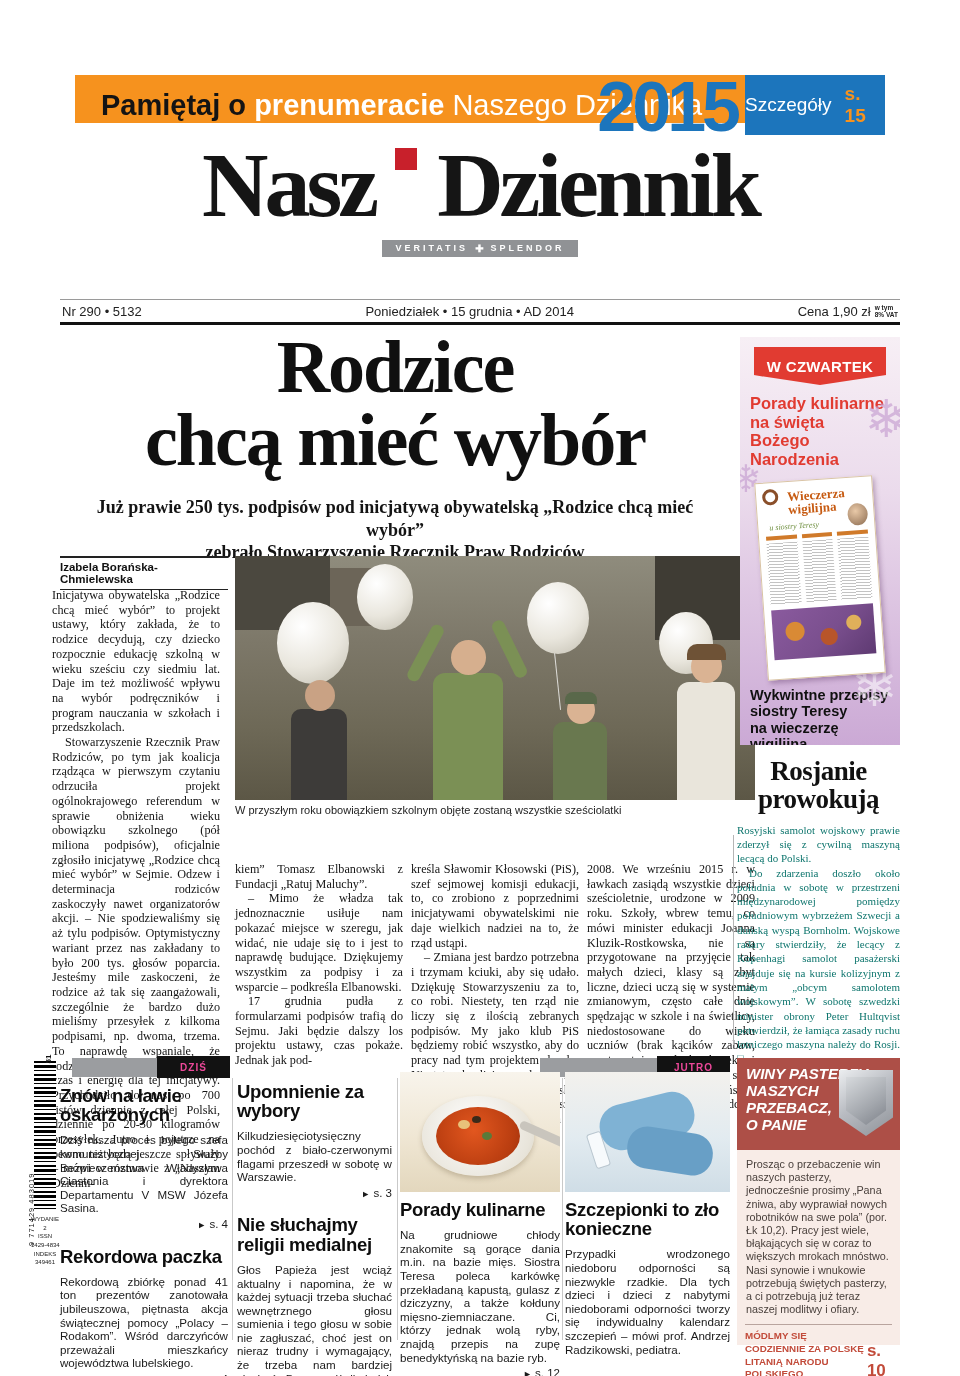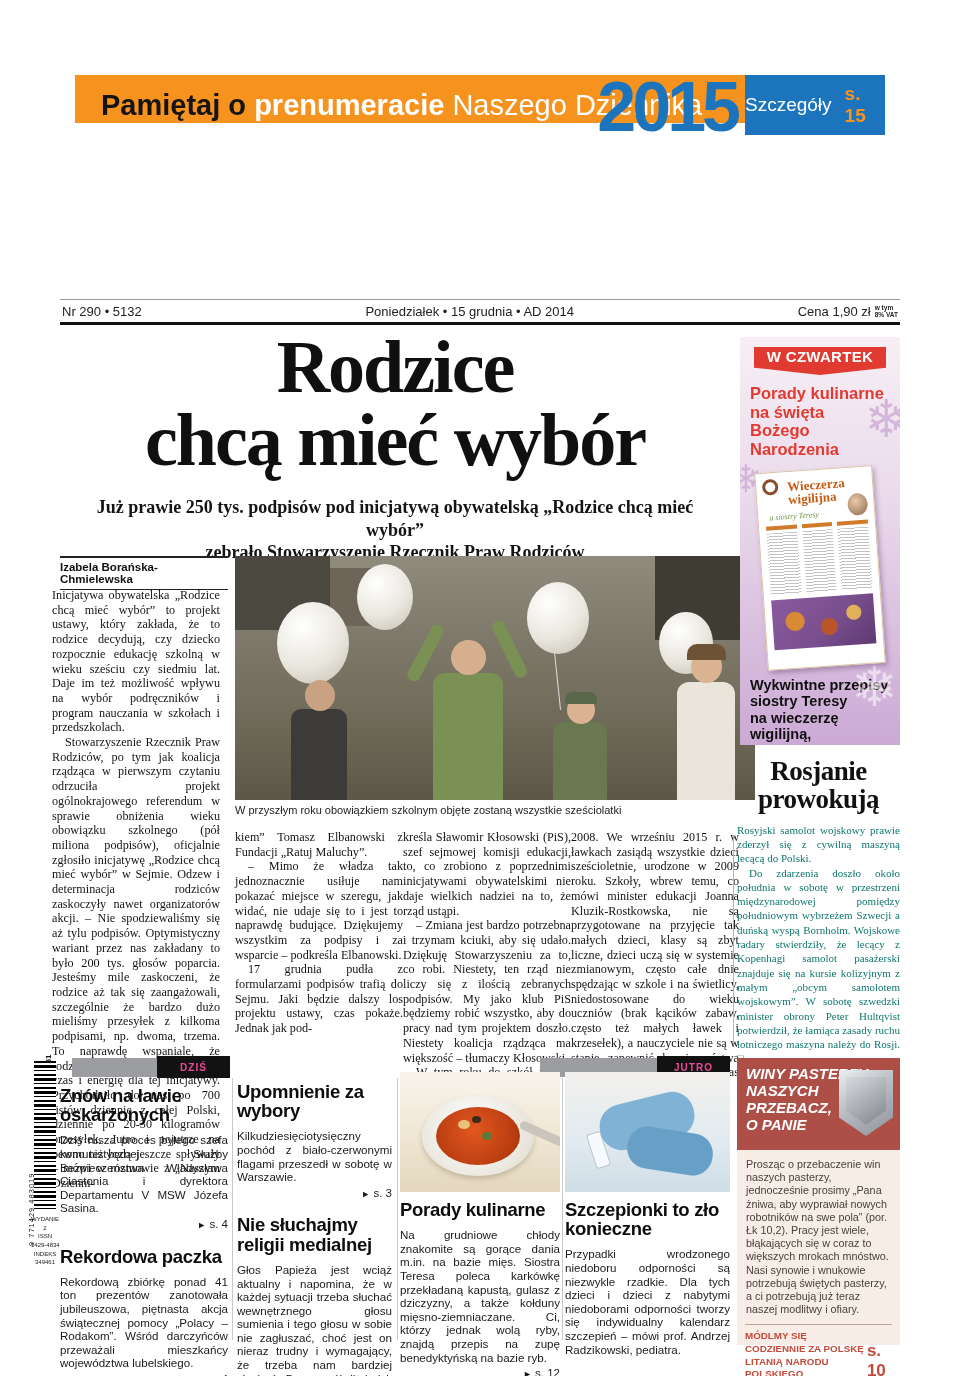--- a/index.html
+++ b/index.html
@@ -48,22 +48,22 @@
     font-family:"Liberation Serif", serif; font-weight:bold; font-size:18px;
     line-height:1.25; color:#141414; }
   
   .author { position:absolute; left:60px; top:556px; width:168px;
     border-top:2px solid #222; border-bottom:1px solid #222;
     font-size:11.5px; font-weight:bold; padding:3px 0 4px; }
   .serifcol { font-family:"Liberation Serif", serif; font-size:12.2px;
     line-height:14.7px; text-align:justify; color:#141414; }
   .serifcol p + p { text-indent:13px; }
   .col1 { position:absolute; left:52px; top:588px; width:168px; }
-  .cols-row { position:absolute; left:235px; top:830px; width:520px;
-    display:flex; }
+  .cols-row { position:absolute; left:235px; top:862px; width:520px;
+    display:flex; gap:8px; }
   .cols-row .c { width:168px; }
   
   .photo { position:absolute; left:235px; top:556px; width:520px; height:244px;
     overflow:hidden; background:linear-gradient(180deg,#8f8c7d 0%,#7d7869 35%,#6e6957 70%,#5c5746 100%); }
   .ph-block { position:absolute; }
   .bld1 { left:0; top:0; width:95px; height:74px; background:#4b483f; }
   .bld2 { left:95px; top:12px; width:66px; height:58px; background:#6c6558; }
   .bld3 { left:420px; top:0; width:100px; height:84px; background:#3f3c34; }
   .balloon { position:absolute; border-radius:50%;
     background:radial-gradient(circle at 35% 30%, #ffffff 0%, #e9e6dd 55%, #c2beb0 100%); }
@@ -93,21 +93,21 @@
   .caption { position:absolute; left:235px; top:804px; width:520px;
     font-size:11px; color:#222; }
   
   .promo { position:absolute; left:740px; top:337px; width:160px; height:408px;
     background:linear-gradient(180deg,#F7EFF5 0%,#EBDBEC 38%,#CBA9D5 100%); overflow:hidden; }
   .flake { position:absolute; color:rgba(196,156,208,.65); }
   .f1 { right:-8px; top:52px; font-size:52px; }
   .f2 { left:-10px; top:120px; font-size:38px; }
   .f3 { right:2px; bottom:26px; font-size:56px; color:rgba(255,255,255,.55); }
   .promo-badge { width:fit-content; margin:10px auto 9px; background:#E13B31; color:#fff;
-    font-size:15px; font-weight:bold; padding:1px 13px 10px;
+    font-size:15px; font-weight:bold; padding:11px 13px 10px;
     clip-path:polygon(0 0,100% 0,100% 74%,50% 100%,0 74%); letter-spacing:.3px; }
   .promo-title { padding:0 10px; color:#E13B31; font-weight:bold; font-size:16.5px;
     line-height:1.13; }
   .booklet { position:relative; width:118px; height:198px; margin:10px auto 8px;
     background:#fff; border:1px solid #d9c3a4; box-shadow:2px 3px 5px rgba(80,40,90,.35);
     transform:rotate(-4deg); padding:6px 7px; }
   .bk-logo { position:absolute; left:6px; top:6px; width:16px; height:16px; border-radius:50%;
     border:3px solid #8a4f2a; }
   .bk-nun { position:absolute; right:6px; top:26px; width:20px; height:22px; border-radius:50%;
     background:radial-gradient(circle at 40% 35%, #e9c9a8, #8a6a4f); }
@@ -214,20 +214,32 @@
     <div class="banner-text">
       <span class="b-black">Pamiętaj o </span><span class="b-white">prenumeracie</span><span class="b-light"> Naszego Dziennika</span>
     </div>
     <div class="banner-year">2015</div>
     <div class="banner-details">
       <span>Szczegóły</span>
       <span class="d-page">s. 15</span>
     </div>
   </div>
 
+  <div class="masthead">
+    <div class="masthead-title">
+      <span>Nasz</span>
+      <span class="m-red"></span>
+      <span>Dziennik</span>
+    </div>
+    <div class="motto">
+      <span>VERITATIS</span>
+      <span class="cross">✚</span>
+      <span>SPLENDOR</span>
+    </div>
+  </div>
 
   <div class="dateline">
     <span>Nr 290 • 5132</span>
     <span>Poniedziałek  •  15 grudnia  •  AD 2014</span>
     <span class="price-wrap">
       <span>Cena 1,90 zł</span>
       <span class="vat">
         <div>w tym</div>
         <div>8% VAT</div>
       </span>

